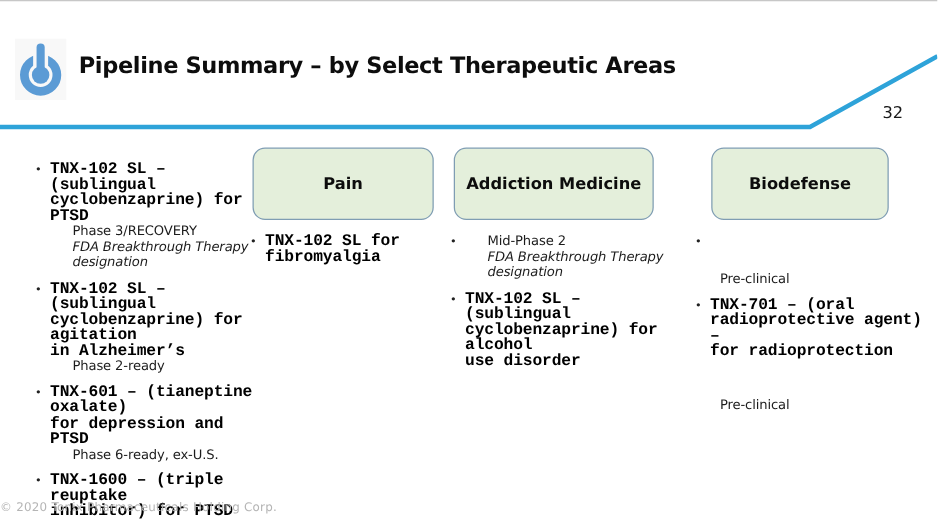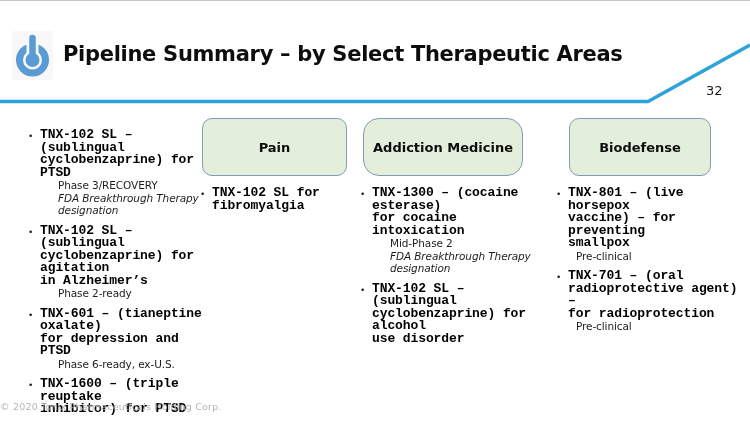--- a/index.html
+++ b/index.html
@@ -9,51 +9,51 @@
     background:#ffffff; position:relative; overflow:hidden;
     color:#111;
   }
   .top-edge { position:absolute; top:0; left:0; width:750px; height:1px;
     background:#a9a9a9; opacity:.65; }
 
   
   .logo-box { position:absolute; left:12px; top:31px; width:41px; height:49px;
     background:#f8f8f8; }
   .title { position:absolute; left:63px; top:42px; width:620px;
-    font-size:21px; font-weight:bold; letter-spacing:-0.3px; color:#0d0d0d;
+    font-size:18px; font-weight:bold; letter-spacing:-0.3px; color:#0d0d0d;
     white-space:nowrap; }
   .accent-svg { position:absolute; left:0; top:0; width:750px; height:115px;
     pointer-events:none; }
   .page-num { position:absolute; left:706px; top:83px; font-size:13px; color:#1a1a1a; }
 
   
   .col { position:absolute; top:118px; }
   .col-1 { left:28px;  width:182px; }
   .col-2 { left:200px; width:158px; }
   .col-3 { left:360px; width:176px; }
   .col-4 { left:556px; width:194px; }
 
   .hdr-box { height:58px; border:1px solid #7f9db3; border-radius:10px;
     background:#e4efdb; display:flex; align-items:center; justify-content:center;
     font-weight:bold; font-size:13px; color:#0d0d0d; }
   .col-1 .hdr-box { margin-left:5px; width:140px; }
   .col-2 .hdr-box { margin-left:2px; width:145px;text-align:right; }
-  .col-3 .hdr-box { margin-left:3px; width:160px;border-radius:16px; }
+  .col-3 .hdr-box { margin-left:3px; width:160px; }
   .col-4 .hdr-box { margin-left:13px; width:142px; }
 
   .items { margin-top:11px; }
   .item { display:flex; margin-bottom:8px; }
   .bullet { width:12px; flex:0 0 12px; font-size:9px; line-height:12.5px;
     color:#222; padding-top:1px; }
   .ibody { flex:1; }
   .ttl { font-weight:bold; font-size:13px; line-height:12.5px; color:#000;
     white-space:pre-line; letter-spacing:-0.1px;font-family:Liberation Mono, monospace; }
   .sub { font-size:10.5px; line-height:12.5px; color:#1c1c1c;
     white-space:pre-line; padding-left:18px; letter-spacing:-0.1px; }
-  .col-4 .sub { padding-left:8px; }
+  .col-4 .sub { padding-left:8px;margin-top:30px; }
   .sub.it { font-style:italic; }
 
   .footer { position:absolute; left:0; top:401px; width:690px; text-align:left;
     font-size:9.5px; color:#b5b5b5; letter-spacing:0.2px; }
 </style>
 </head>
 <body>
 
 <div class="top-edge"></div>
 
@@ -130,22 +130,20 @@
 </div>
 
 <div class="col col-3">
   <div class="hdr-box">
     <span>Addiction Medicine</span>
   </div>
   <div class="items">
     <div class="item">
       <span class="bullet">•</span>
       <div class="ibody">
-        <div class="ttl">TNX-1300 – (cocaine esterase)
-for cocaine intoxication</div>
         <div class="sub">Mid-Phase 2</div>
         <div class="sub it">FDA Breakthrough Therapy
 designation</div>
       </div>
     </div>
     <div class="item">
       <span class="bullet">•</span>
       <div class="ibody">
         <div class="ttl">TNX-102 SL – (sublingual
 cyclobenzaprine) for alcohol
@@ -156,23 +154,20 @@
 </div>
 
 <div class="col col-4">
   <div class="hdr-box">
     <span>Biodefense</span>
   </div>
   <div class="items">
     <div class="item">
       <span class="bullet">•</span>
       <div class="ibody">
-        <div class="ttl">TNX-801 – (live horsepox
-vaccine) – for preventing
-smallpox</div>
         <div class="sub">Pre-clinical</div>
       </div>
     </div>
     <div class="item">
       <span class="bullet">•</span>
       <div class="ibody">
         <div class="ttl">TNX-701 – (oral
 radioprotective agent) –
 for radioprotection</div>
         <div class="sub">Pre-clinical</div>

